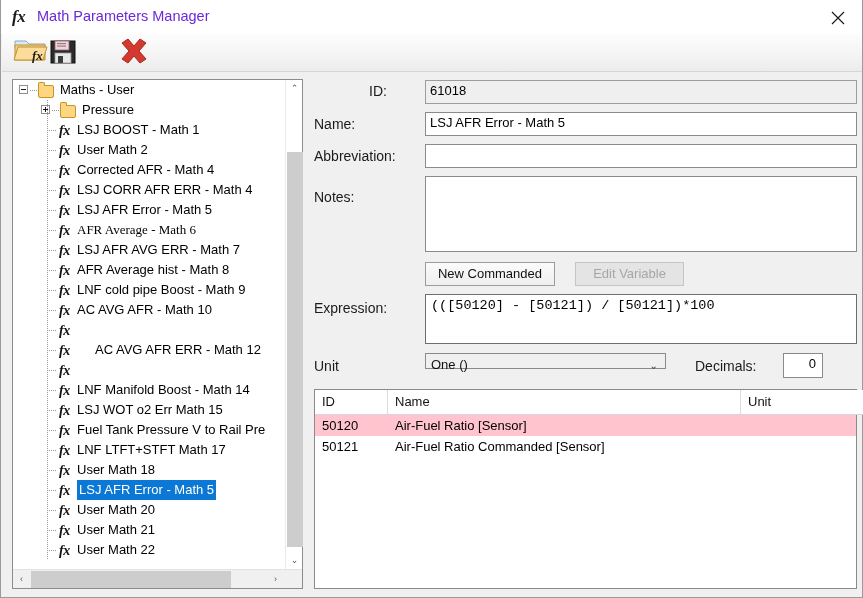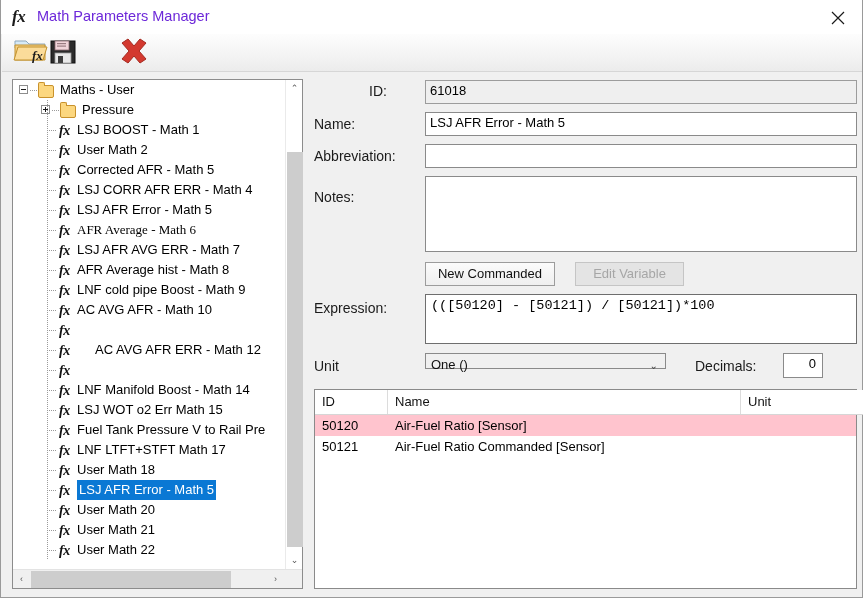--- a/index.html
+++ b/index.html
@@ -386,21 +386,21 @@
         <div class="tree-row">
           <div class="dotline-v" style="left: 34px; top: 0px; height: 20px;"></div>
           <div class="dotline-h" style="left: 34px; top: 10px; width: 10px;"></div>
           <span class="fxglyph" style="left: 46px; top: 1px;">fx</span>
           <span class="lbl" style="left: 64px;">User Math 2</span>
         </div>
         <div class="tree-row">
           <div class="dotline-v" style="left: 34px; top: 0px; height: 20px;"></div>
           <div class="dotline-h" style="left: 34px; top: 10px; width: 10px;"></div>
           <span class="fxglyph" style="left: 46px; top: 1px;">fx</span>
-          <span class="lbl" style="left: 64px;">Corrected AFR - Math 5</span>
+          <span class="lbl" style="left: 64px;">Corrected AFR - Math 4</span>
         </div>
         <div class="tree-row">
           <div class="dotline-v" style="left: 34px; top: 0px; height: 20px;"></div>
           <div class="dotline-h" style="left: 34px; top: 10px; width: 10px;"></div>
           <span class="fxglyph" style="left: 46px; top: 1px;">fx</span>
           <span class="lbl" style="left: 64px;">LSJ CORR AFR ERR - Math 4</span>
         </div>
         <div class="tree-row">
           <div class="dotline-v" style="left: 34px; top: 0px; height: 20px;"></div>
           <div class="dotline-h" style="left: 34px; top: 10px; width: 10px;"></div>

